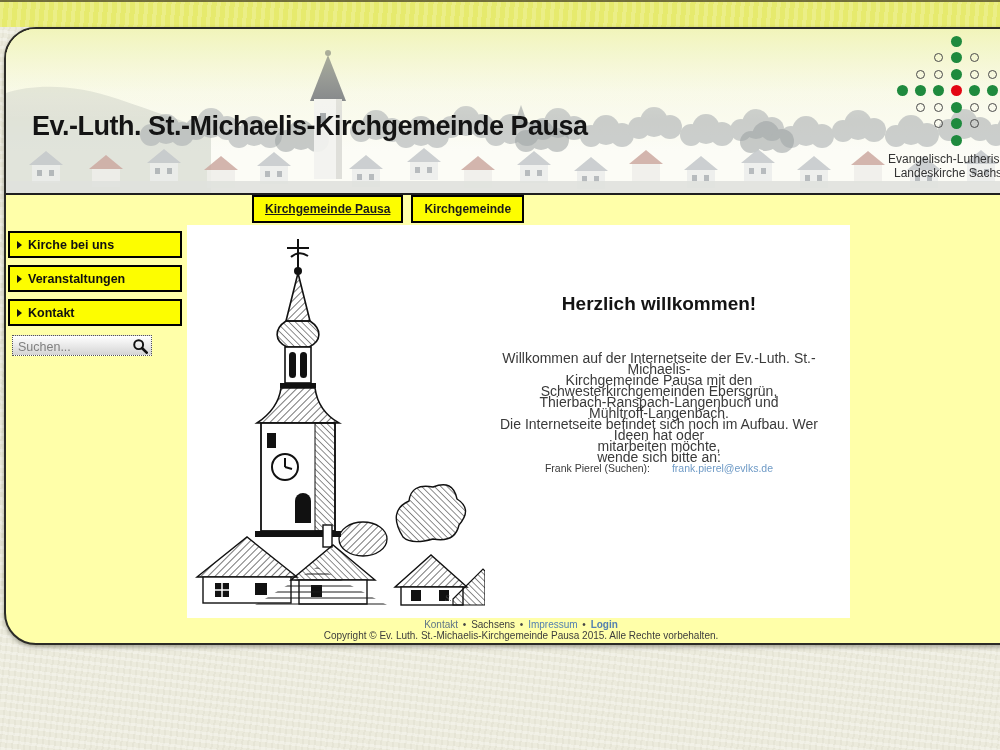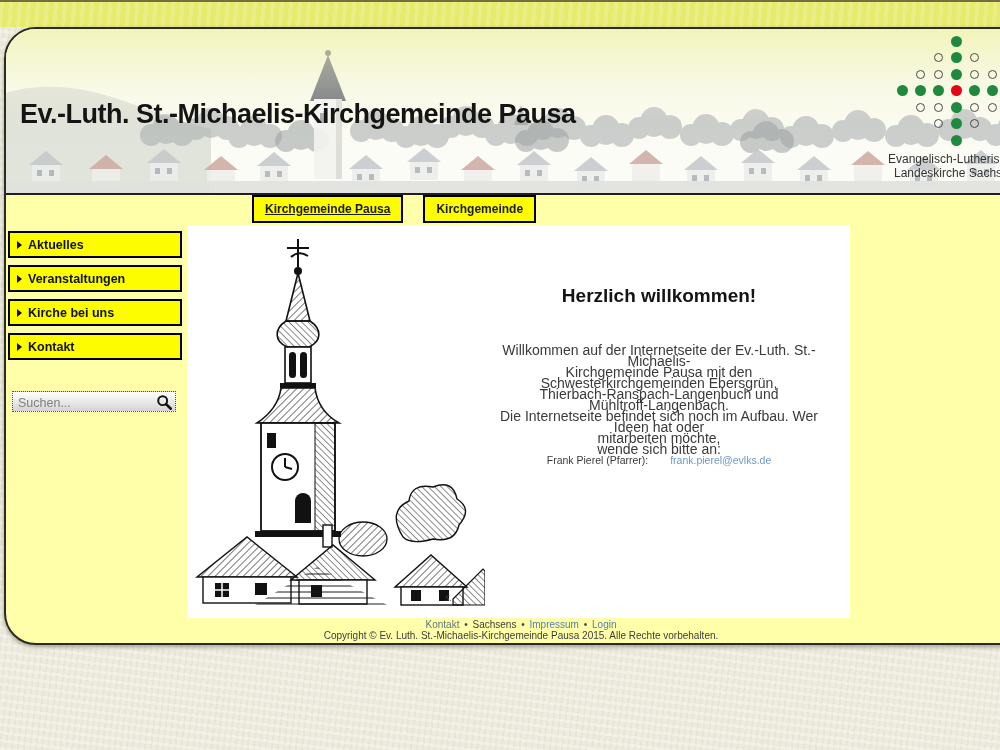--- a/index.html
+++ b/index.html
@@ -19,73 +19,73 @@
   .page{
     position:absolute;left:4px;top:27px;width:1030px;height:618px;box-sizing:border-box;
     background:var(--page-bg,#ffffa9);
     border:2px solid #2b2b26;border-radius:32px;
     overflow:hidden;box-shadow:0 2px 4px rgba(70,70,55,.45);
   }
   
   .header{position:absolute;left:0;top:0;width:1026px;height:164px;border-bottom:2px solid #1f1f1f;overflow:hidden;}
   .header svg{position:absolute;left:0;top:0;}
   .site-title{
-    position:absolute;left:10px;top:66px;margin:4px;
+    position:absolute;left:10px;top:66px;margin:16px;
     font-size:27px;font-weight:bold;letter-spacing:-.5px;color:#141414;
   }
   .logo{position:absolute;left:882px;top:4px;width:220px;height:158px;}
   .logo-dots{position:absolute;left:0;top:0;width:220px;height:116px;}
   .dot{position:absolute;border-radius:50%;box-sizing:border-box;}
   .dot.g{width:11px;height:11px;background:var(--dot-green,#1f8a3e);}
   .dot.r{width:11px;height:11px;background:var(--dot-red,#e30613);}
   .dot.o{width:9px;height:9px;border:1.6px solid #4a4a4a;background:transparent;}
   .logo-text{position:absolute;left:0;top:120px;font-size:12px;color:#333;line-height:13.5px;white-space:nowrap;}
   .logo-text .l2{margin-left:6px;}
   
-  .nav-tabs{position:absolute;left:246px;top:166px;display:flex;gap:20px;}
+  .nav-tabs{position:absolute;left:246px;top:166px;display:flex;gap:8px;}
   .tab{
     height:28px;box-sizing:border-box;border:2px solid #000;background:var(--btn-yellow,#fdfd00);
     font-size:12px;font-weight:bold;color:#1a1a1a;display:flex;align-items:center;padding:0 11px;
     cursor:pointer;white-space:nowrap;
   }
   .tab.active span{text-decoration:underline;}
   
   .sidebar{position:absolute;left:2px;top:202px;width:176px;}
   .menu-item{
     width:174px;height:27px;box-sizing:border-box;margin-bottom:7px;
     border:2px solid #000;background:var(--btn-yellow,#fdfd00);
     display:flex;align-items:center;padding-left:7px;cursor:pointer;
   }
   .menu-bullet{width:0;height:0;border-left:5px solid #111;border-top:4px solid transparent;border-bottom:4px solid transparent;margin-right:6px;}
   .menu-label{font-size:12.5px;font-weight:bold;color:#111;}
   .searchbox{
-    position:relative;margin:31px 0 0 4px;width:164px;height:21px;box-sizing:border-box;
+    position:relative;margin:9px 0 0 4px;width:140px;height:21px;box-sizing:border-box;
     border:1px dotted #555;background:linear-gradient(#ffffff,#d4d4d4);
   }
   .searchbox input{
     position:absolute;left:3px;top:0;width:130px;height:19px;border:none;background:transparent;outline:none;
     font-size:12.5px;color:#808080;font-family:"Liberation Sans",sans-serif;
   }
   .searchbox input::placeholder{color:#808080;opacity:1;}
   .search-icon{position:absolute;right:3px;top:2px;width:16px;height:16px;cursor:pointer;}
   
   .content-box{position:absolute;left:181px;top:196px;width:663px;height:393px;background:#ffffff;}
   .church-art{position:absolute;left:8px;top:10px;}
-  .welcome{position:absolute;left:302px;top:60px;width:340px;text-align:center;}
+  .welcome{position:absolute;left:302px;top:68px;width:340px;text-align:center;}
   .welcome h2{margin:0;font-size:19px;font-weight:bold;color:#141414;}
   .welcome .body-text{margin-top:38px;font-size:14px;line-height:11px;color:#3a3a3a;white-space:pre-line;}
   .welcome .contact-line{font-size:10.5px;line-height:11.4px;color:#3a3a3a;}
   .email-link{color:var(--link-blue,#6e9ac6);text-decoration:none;cursor:pointer;padding-left:19px;}
   
   .footer{position:absolute;left:0;top:590px;width:1030px;text-align:center;font-size:10px;line-height:11px;color:#3d3d3d;}
   .footer a{text-decoration:none;cursor:pointer;}
   .f-kontakt{color:#5f7585;}
   .f-sitemap{color:#3d3d3d;}
   .f-impressum{color:#5380b0;text-align:right;}
-  .f-login{color:#5380b0;}
+  .f-login{color:#5380b0;font-weight:bold;}
   .f-sep{color:#444;margin:0 2px;}
 </style>
 </head>
 <body>
 
 <div class="top-strip"></div>
 
 <div class="page">
 
   <div class="header">
@@ -217,29 +217,25 @@
         <span>Kirchgemeinde Pausa</span>
       </div>
     <div class="tab">
         <span>Kirchgemeinde</span>
       </div>
   </div>
 
   <div class="sidebar">
     <div class="menu-item">
       <span class="menu-bullet"></span>
-      <span class="menu-label">Aktuelles</span>
+      <span class="menu-label">Kirche bei uns</span>
     </div>
     <div class="menu-item">
       <span class="menu-bullet"></span>
       <span class="menu-label">Veranstaltungen</span>
-    </div>
-    <div class="menu-item">
-      <span class="menu-bullet"></span>
-      <span class="menu-label">Kirche bei uns</span>
     </div>
     <div class="menu-item">
       <span class="menu-bullet"></span>
       <span class="menu-label">Kontakt</span>
     </div>
 
     <div class="searchbox">
       <input type="text" placeholder="Suchen..." style="">
       <svg class="search-icon" viewBox="0 0 18 18">
         <circle cx="7.5" cy="7.5" r="5" fill="none" stroke="#111" stroke-width="2.2"></circle>
@@ -315,21 +311,21 @@
     <div class="welcome">
       <h2>Herzlich willkommen!</h2>
       <div class="body-text">Willkommen auf der Internetseite der Ev.-Luth. St.-Michaelis-
 Kirchgemeinde Pausa mit den Schwesterkirchgemeinden Ebersgrün,
 Thierbach-Ranspach-Langenbuch und
 Mühltroff-Langenbach.
 Die Internetseite befindet sich noch im Aufbau. Wer Ideen hat oder
 mitarbeiten möchte,
 wende sich bitte an:</div>
       <div class="contact-line">
-        <span>Frank Pierel (Pfarrer): </span><a class="email-link">frank.pierel@evlks.de</a>
+        <span>Frank Pierel (Suchen): </span><a class="email-link">frank.pierel@evlks.de</a>
       </div>
     </div>
   </div>
 
   <div class="footer">
     <div>
       <a class="f-kontakt">Kontakt</a>
       <span class="f-sep">•</span>
       <a class="f-sitemap">Sachsens</a>
       <span class="f-sep">•</span>

